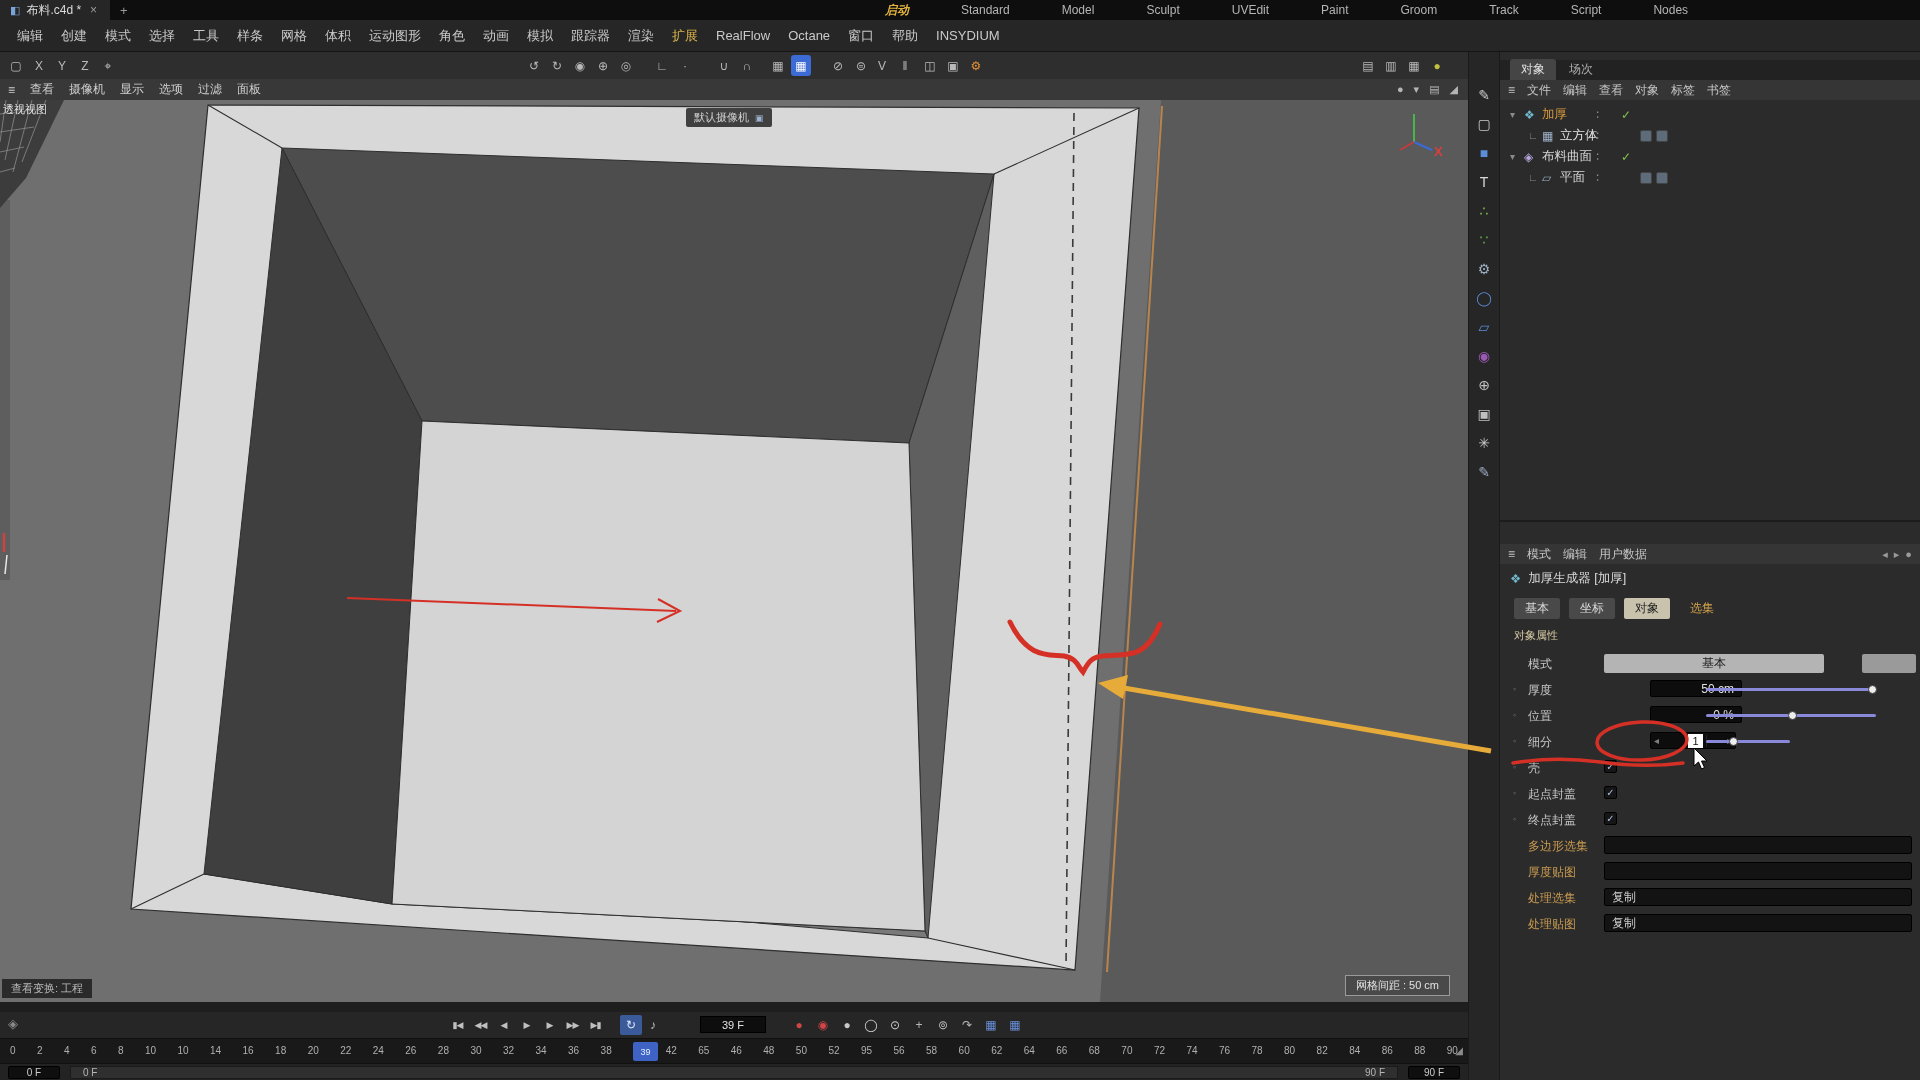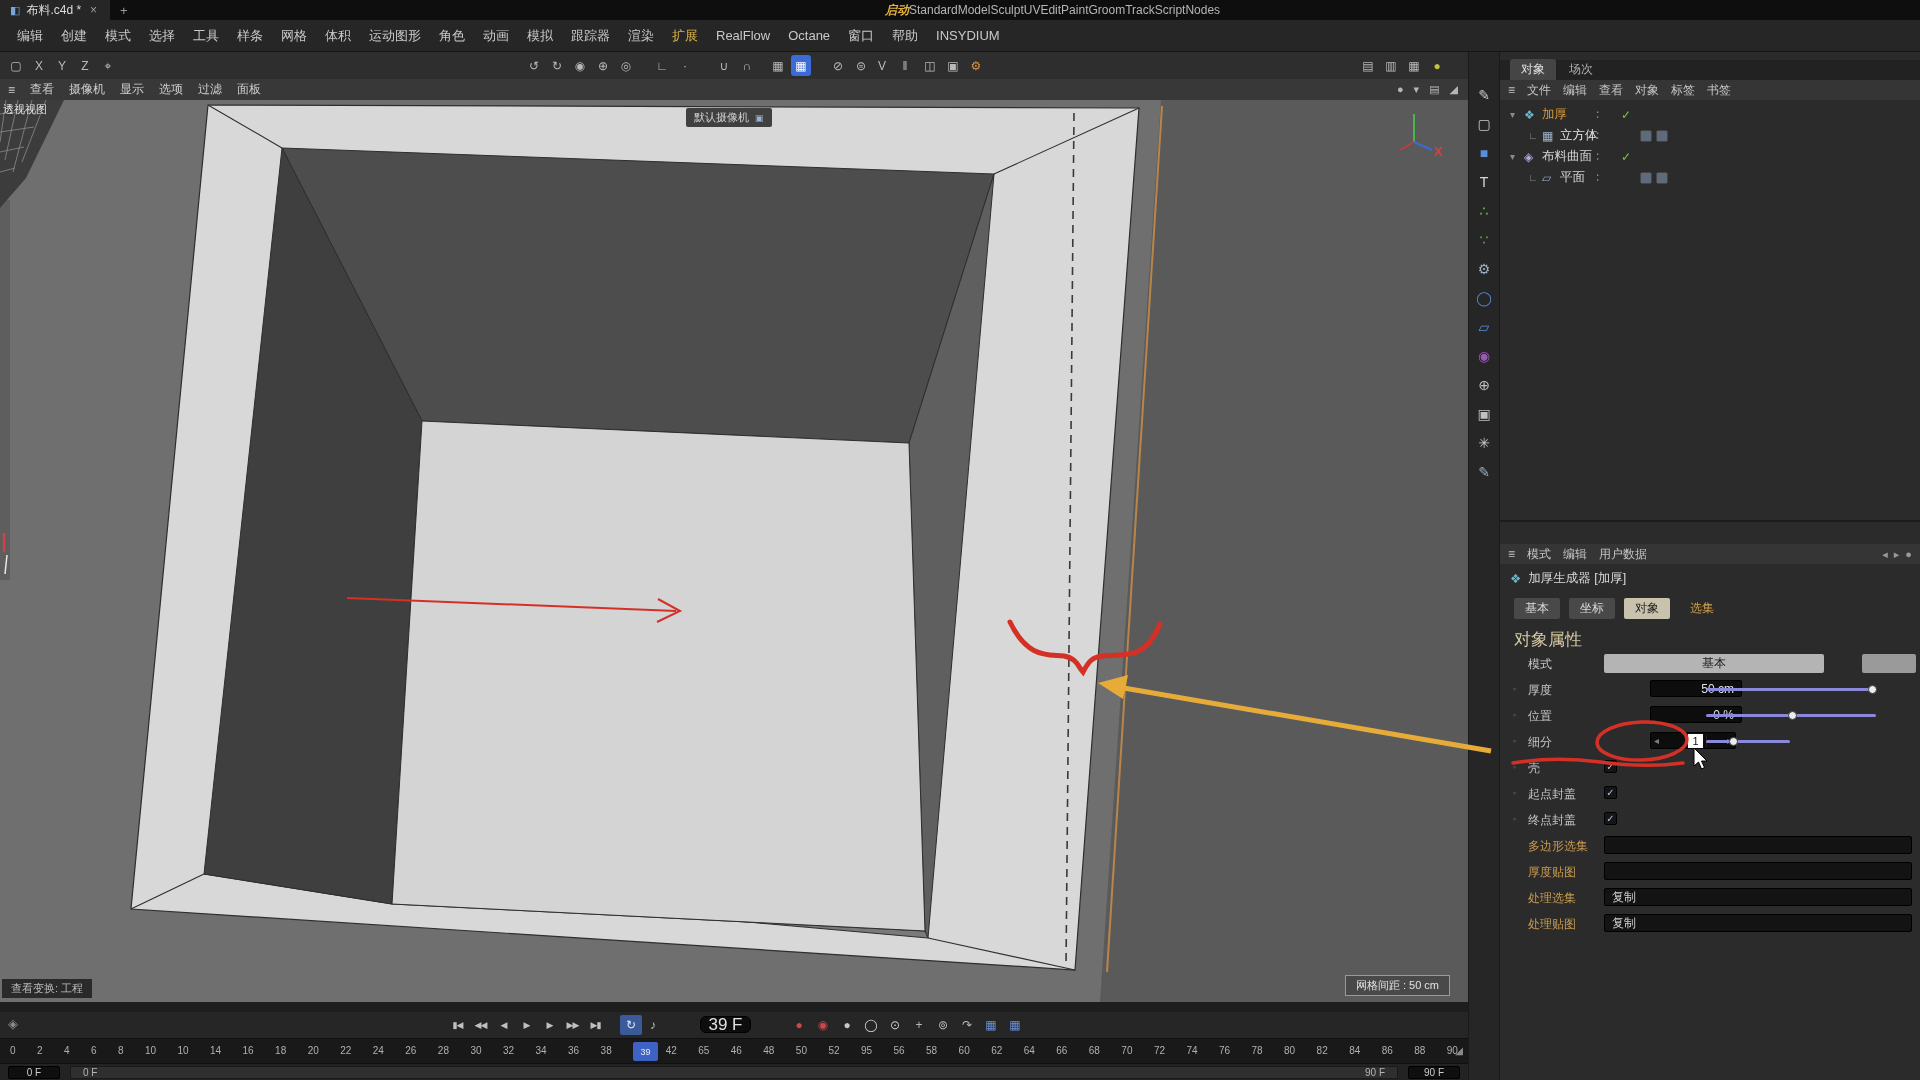--- a/index.html
+++ b/index.html
@@ -7,21 +7,21 @@
     font-family:"Liberation Sans", sans-serif; position:relative; color:#c8c8c8; }
 
   
   #titlebar { position:absolute; left:0; top:0; width:1920px; height:20px; background:#0e0e0e;
     display:flex; align-items:center; font-size:12px; }
   .doc-tab { height:20px; display:flex; align-items:center; gap:6px; padding:0 10px; background:#262626; }
   .doc-icon { color:#7aa4d8; font-size:11px; }
   .doc-title { color:#dcdcdc; }
   .doc-close { color:#9a9a9a; padding:0 3px; }
   .newtab { color:#9a9a9a; padding:0 10px; font-size:13px; }
-  .layout-tabs { position:absolute; left:885px; top:0; height:20px; display:flex; align-items:center; }
+  .layout-tabs { position:absolute; left:885px; top:0; height:20px; display:flex; gap:52px; align-items:center; }
   .layout-tab { color:#b5b5b5; font-size:12px; white-space:nowrap; }
   .layout-tab.active { color:#e3b341; font-style:italic; font-weight:bold; }
 
   
   #menubar { position:absolute; left:0; top:20px; width:1920px; height:32px; background:#262626;
     border-bottom:1px solid #151515; display:flex; align-items:center; padding-left:8px; }
   .menu-item { padding:4px 9px; font-size:13px; color:#c9c9c9; white-space:nowrap; }
   .menu-item.hl { color:#d9b14a; }
 
   
@@ -73,21 +73,21 @@
 
   #am-divider { position:absolute; left:0; top:468px; width:420px; height:2px; background:#1c1c1c; }
   #am-tabs { top:472px; } #am-menu { top:492px; }
   .am-menu-right { position:absolute; right:8px; display:flex; gap:6px; color:#9a9a9a; font-size:11px; }
   #am-title { position:absolute; left:10px; top:518px; display:flex; gap:7px; align-items:center; font-size:12.5px; color:#dcdcdc; }
   #am-title .t-ico { color:#6fb7c9; }
   #am-sec-tabs { position:absolute; left:14px; top:546px; display:flex; gap:9px; }
   .sec-tab { padding:2px 11px; font-size:12px; background:#494949; color:#d8d8d8; border-radius:2px; }
   .sec-tab.active { background:#c9c3ae; color:#1d1d1d; }
   .sec-tab.accent { background:none; color:#d2a24c; }
-  #am-header { position:absolute; left:14px; top:576px; font-size:17px; color:#d6c9a3; }
+  #am-header { position:absolute; left:14px; top:576px; font-size:11px; color:#d6c9a3; }
   #am-rows { position:absolute; left:0; top:598px; width:420px; }
   .am-row { position:relative; height:26px; }
   .anim-dot { position:absolute; left:13px; top:8px; color:#7d7d7d; font-size:9px; }
   .lbl { position:absolute; left:28px; top:6px; font-size:12px; color:#c6c6c6; white-space:nowrap; }
   .lbl.gold { color:#c89a50; }
   .dropdown { position:absolute; left:104px; top:4px; width:220px; height:19px; background:#b4b4b4; border-radius:2px;
     display:flex; align-items:center; justify-content:center; font-size:12px; color:#1b1b1b; }
   .dd-frag { position:absolute; left:362px; top:4px; width:54px; height:19px; background:#9a9a9a; border-radius:2px; }
   .num-field { position:absolute; left:104px; top:4px; width:92px; height:17px; background:#0d0d0d;
     border:1px solid #000; border-radius:2px; display:flex; align-items:center; justify-content:flex-end;
@@ -111,23 +111,23 @@
   
   #tl-gap { position:absolute; left:0; top:1002px; width:1468px; height:10px; background:#1e1e1e; }
   #tl-playback { position:absolute; left:0; top:1012px; width:1468px; height:26px; background:#262626; }
   .diamond { position:absolute; left:8px; top:4px; color:#8a8a8a; font-size:13px; }
   .transport { position:absolute; left:447px; top:3px; display:flex; gap:2px; }
   .tr-btn { min-width:21px; height:20px; display:flex; align-items:center; justify-content:center;
     font-size:9px; color:#c0c0c0; border-radius:2px; letter-spacing:-1px; }
   .loop-btn { position:absolute; left:620px; top:3px; width:22px; height:20px; background:#3b5a9a; border-radius:2px;
     color:#dfe8ff; display:flex; align-items:center; justify-content:center; font-size:12px; }
   .snd-btn { position:absolute; left:650px; top:3px; color:#c0c0c0; font-size:12px; top:6px; }
-  .frame-field { position:absolute; left:700px; top:4px; width:51px; height:17px; background:#0d0d0d;
-    border:1px solid #000; border-radius:6px; display:flex; align-items:center; justify-content:center;
-    font-size:17px; color:#e0e0e0; }
+  .frame-field { position:absolute; left:700px; top:4px; width:66px; height:17px; background:#0d0d0d;
+    border:1px solid #000; border-radius:0; display:flex; align-items:center; justify-content:center;
+    font-size:11px; color:#e0e0e0; }
   .rec-group { position:absolute; left:790px; top:3px; display:flex; gap:6px; }
   .rec-btn { width:18px; height:20px; display:flex; align-items:center; justify-content:center; font-size:12px; }
 
   #tl-ruler { position:absolute; left:0; top:1038px; width:1468px; height:25px; background:#191919; border-top:1px solid #101010; }
   .ruler-nums { display:flex; justify-content:space-between; padding:6px 10px 0 10px; }
   .ruler-nums span { font-size:10px; color:#b0b0b0; }
   .playhead { position:absolute; left:633px; top:3px; width:25px; height:19px; background:#3e63c4; border-radius:2px;
     display:flex; align-items:center; justify-content:center; font-size:9px; color:#e6eeff; z-index:2; }
   .ruler-resize { position:absolute; right:5px; top:6px; color:#8a8a8a; font-size:10px; }
 

